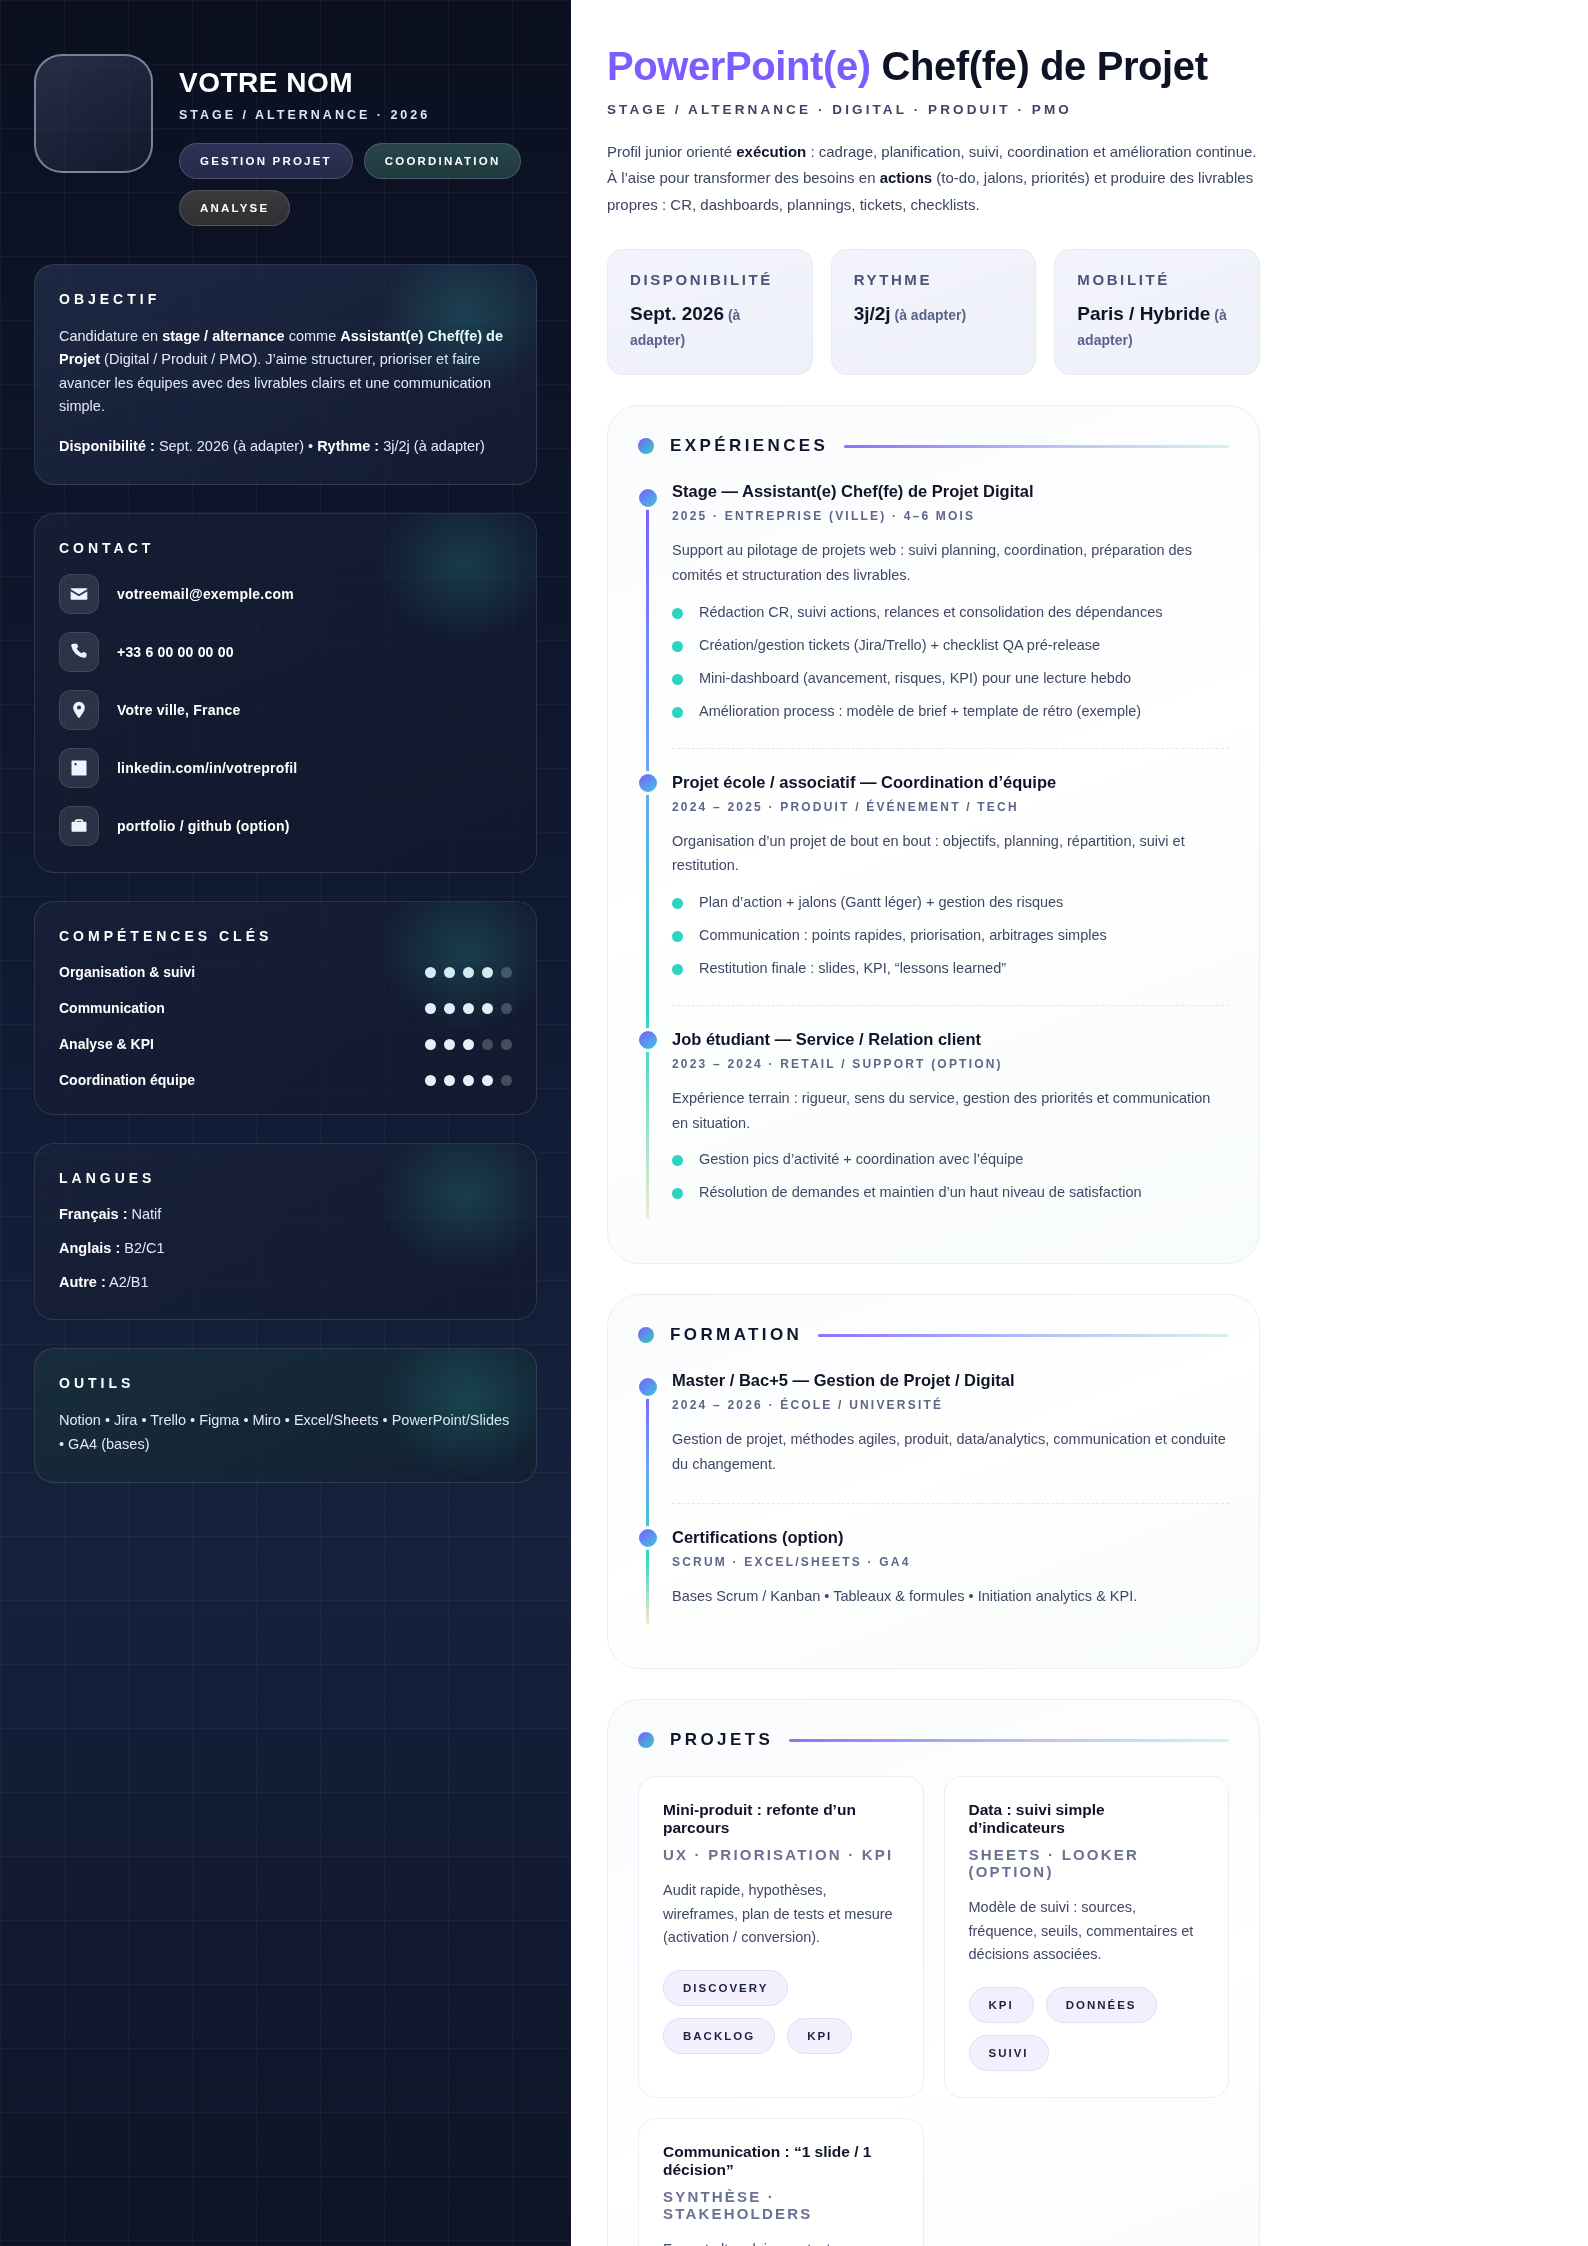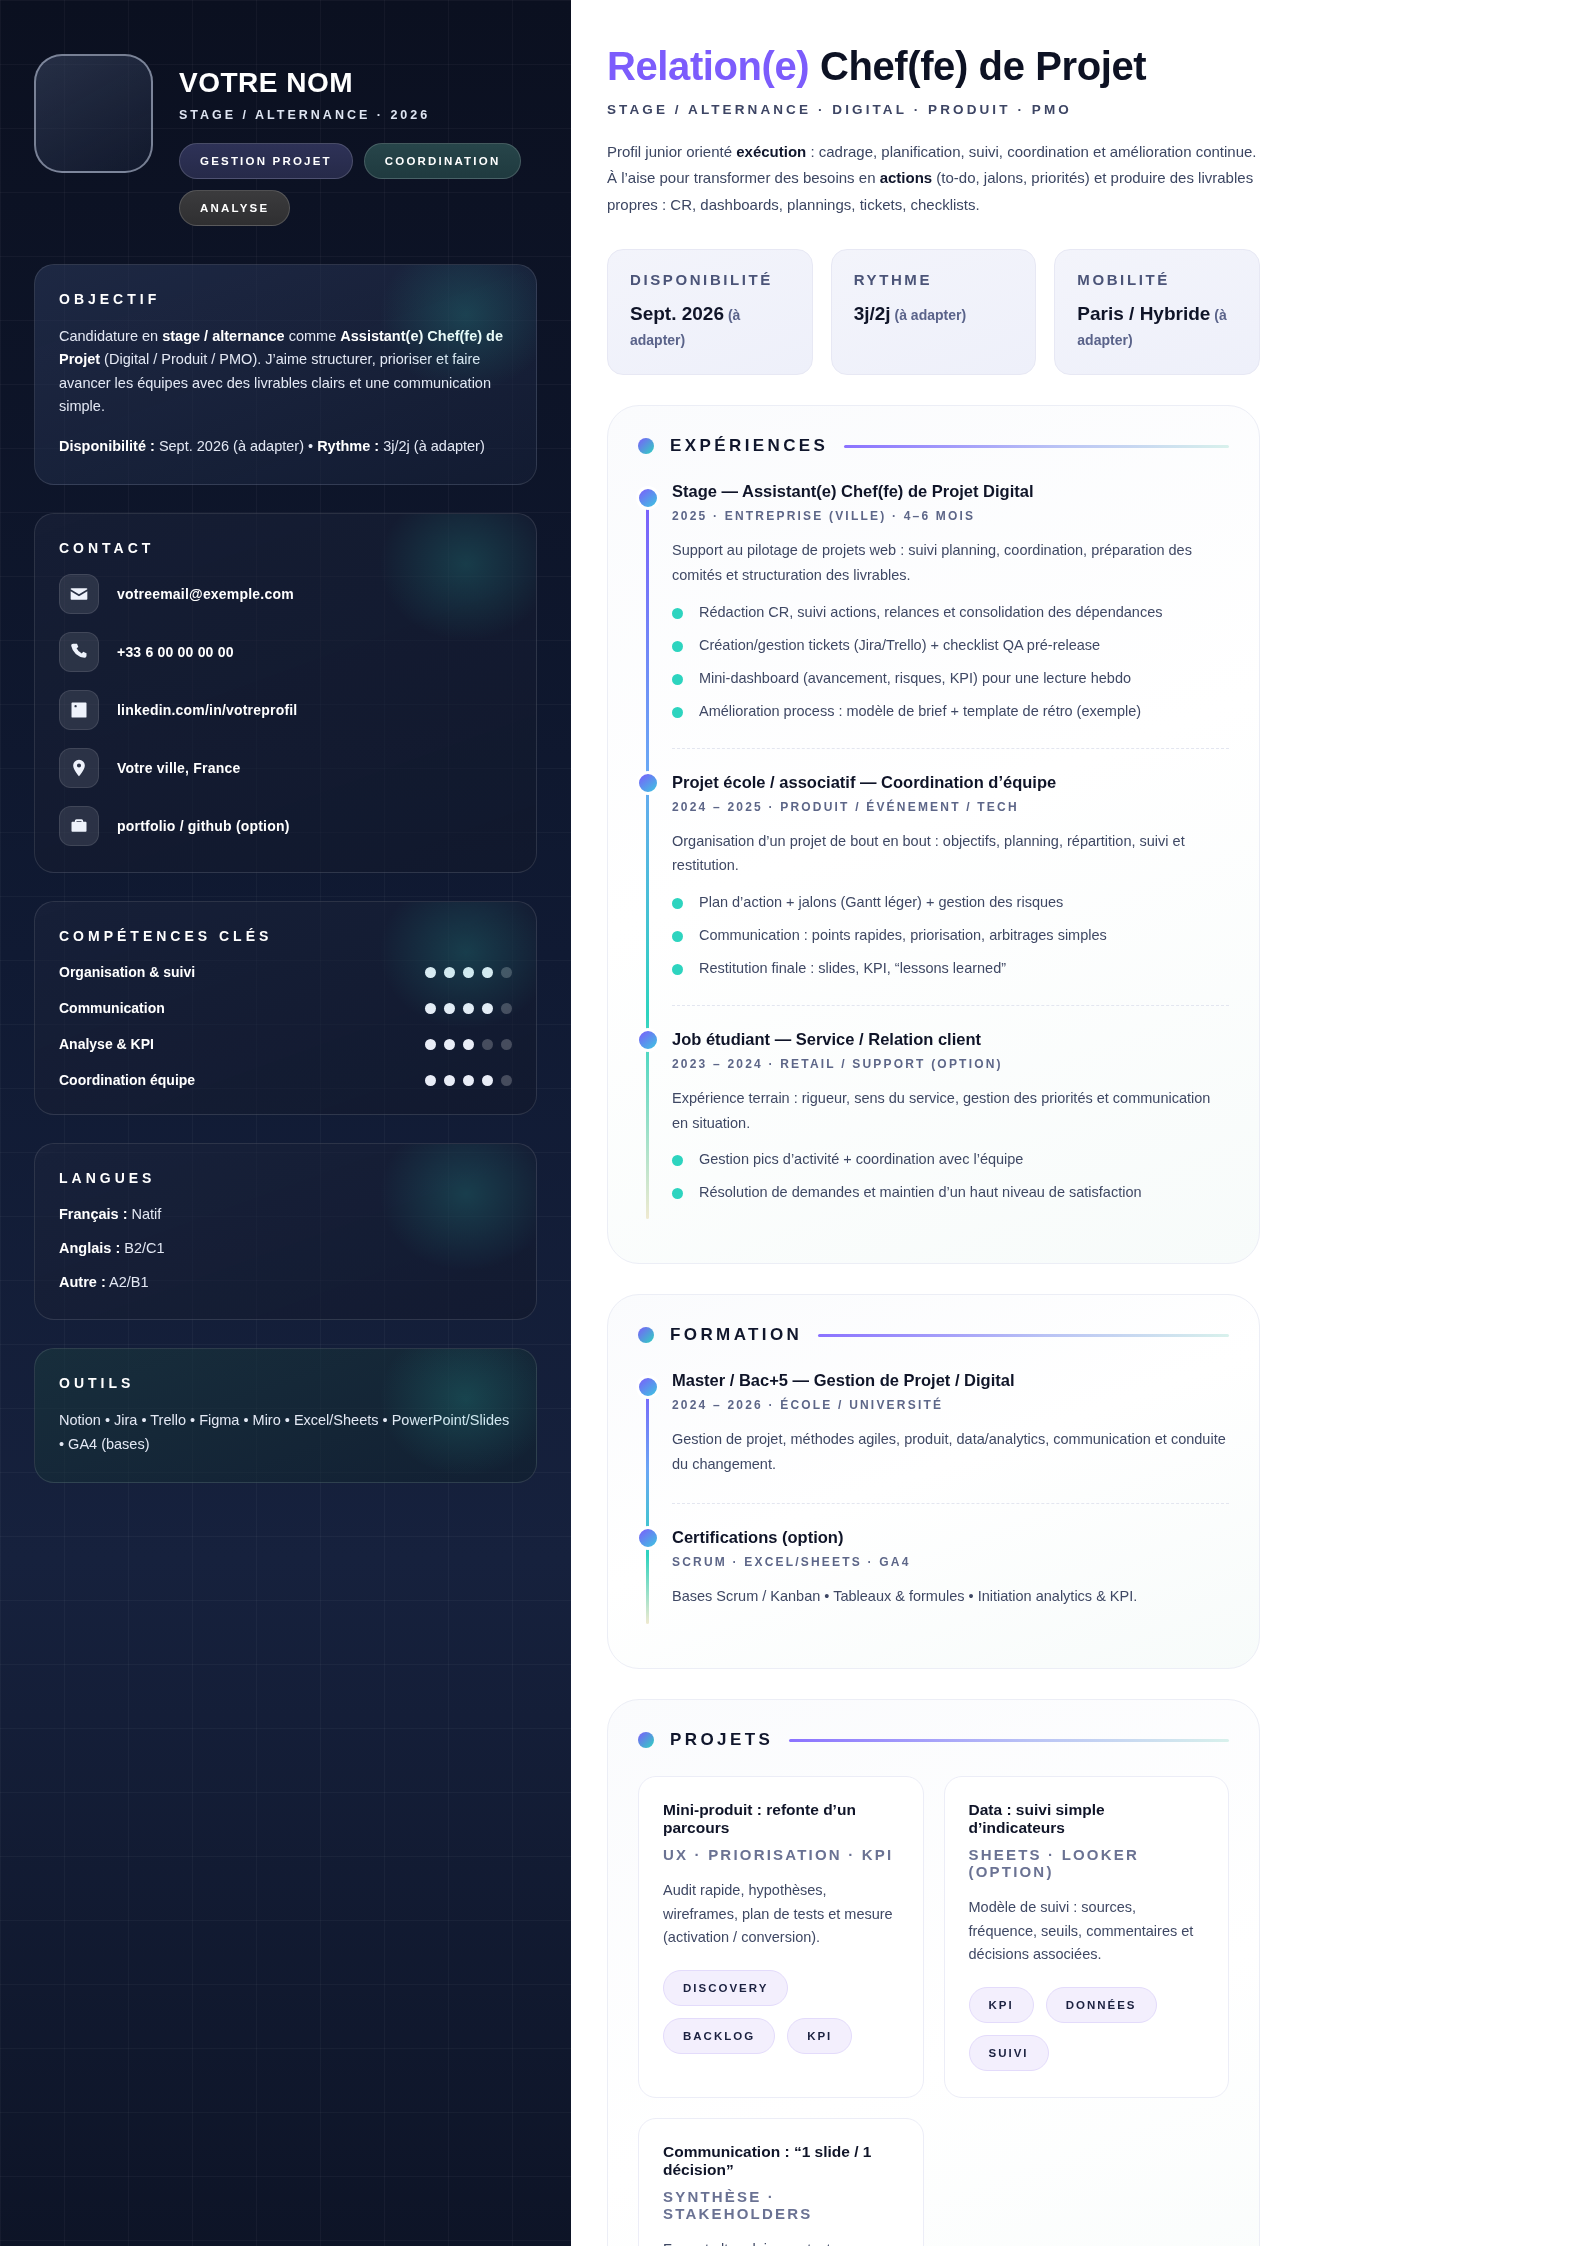--- a/index.html
+++ b/index.html
@@ -234,33 +234,33 @@
             <svg viewBox="0 0 24 24">
                 <path d="M6.6 2h3l1.6 4-2.1 1.6a13 13 0 0 0 6.3 6.3L17 11.8l4 1.6v3a2.4 2.4 0 0 1-2.6 2.4A17.8 17.8 0 0 1 2.6 4.6 2.4 2.4 0 0 1 5 2z"></path>
               </svg>
           </span>
           <span class="contact-txt">+33 6 00 00 00 00</span>
         </div>
 
         <div class="contact-row">
           <span class="ic">
             <svg viewBox="0 0 24 24">
-                <path d="M4 3h16a1 1 0 0 1 1 1v16a1 1 0 0 1-1 1H4a1 1 0 0 1-1-1V4a1 1 0 0 1 1-1zm2.8 6.6h2.3V18H6.8zM7.9 6a1.4 1.4 0 1 0 0 2.8A1.4 1.4 0 0 0 7.9 6zM11 9.6h2.2v1.2a2.5 2.5 0 0 1 2.2-1.3c2 0 2.6 1.3 2.6 3.2V18h-2.3v-4.6c0-1.1-.4-1.7-1.3-1.7s-1.4.6-1.4 1.7V18H11z"></path>
+                <path d="M12 2a7 7 0 0 0-7 7c0 5 7 13 7 13s7-8 7-13a7 7 0 0 0-7-7zm0 9.5A2.5 2.5 0 1 1 12 6.5a2.5 2.5 0 0 1 0 5z"></path>
               </svg>
           </span>
-          <span class="contact-txt">linkedin.com/in/votreprofil</span>
+          <span class="contact-txt">Votre ville, France</span>
         </div>
 
         <div class="contact-row">
           <span class="ic">
             <svg viewBox="0 0 24 24">
-                <path d="M12 2a7 7 0 0 0-7 7c0 5 7 13 7 13s7-8 7-13a7 7 0 0 0-7-7zm0 9.5A2.5 2.5 0 1 1 12 6.5a2.5 2.5 0 0 1 0 5z"></path>
+                <path d="M4 3h16a1 1 0 0 1 1 1v16a1 1 0 0 1-1 1H4a1 1 0 0 1-1-1V4a1 1 0 0 1 1-1zm2.8 6.6h2.3V18H6.8zM7.9 6a1.4 1.4 0 1 0 0 2.8A1.4 1.4 0 0 0 7.9 6zM11 9.6h2.2v1.2a2.5 2.5 0 0 1 2.2-1.3c2 0 2.6 1.3 2.6 3.2V18h-2.3v-4.6c0-1.1-.4-1.7-1.3-1.7s-1.4.6-1.4 1.7V18H11z"></path>
               </svg>
           </span>
-          <span class="contact-txt">Votre ville, France</span>
+          <span class="contact-txt">linkedin.com/in/votreprofil</span>
         </div>
 
         <div class="contact-row">
           <span class="ic">
             <svg viewBox="0 0 24 24">
                 <path d="M9 4h6a2 2 0 0 1 2 2v1h3a1 1 0 0 1 1 1v10a1 1 0 0 1-1 1H4a1 1 0 0 1-1-1V8a1 1 0 0 1 1-1h3V6a2 2 0 0 1 2-2zm0 3h6V6H9z"></path>
               </svg>
           </span>
           <span class="contact-txt">portfolio / github (option)</span>
         </div>
@@ -325,21 +325,21 @@
         <div class="card-title">OUTILS</div>
         <div class="card-body">Notion • Jira • Trello • Figma • Miro • Excel/Sheets • PowerPoint/Slides • GA4 (bases)</div>
       </section>
 
     </div>
   </aside>
 
   <main class="main">
 
     <h1 class="headline">
-      <span class="accent">Relation(e)</span><span> Chef(fe) de Projet</span>
+      <span class="accent">PowerPoint(e)</span><span> Chef(fe) de Projet</span>
     </h1>
     <div class="subline">STAGE / ALTERNANCE · DIGITAL · PRODUIT · PMO</div>
 
     <p class="intro"><span>Profil junior orienté </span><b>exécution</b><span> : cadrage, planification, suivi, coordination et amélioration continue. À l’aise pour transformer des besoins en </span><b>actions</b><span> (to-do, jalons, priorités) et produire des livrables propres : CR, dashboards, plannings, tickets, checklists.</span></p>
 
     <div class="info-grid">
       <div class="info-card">
         <div class="info-label">DISPONIBILITÉ</div>
         <div class="info-value"><span style="font-size:19px;color:#0f1428;font-weight:bold">Sept. 2026</span><span> (à adapter)</span></div>
       </div>

